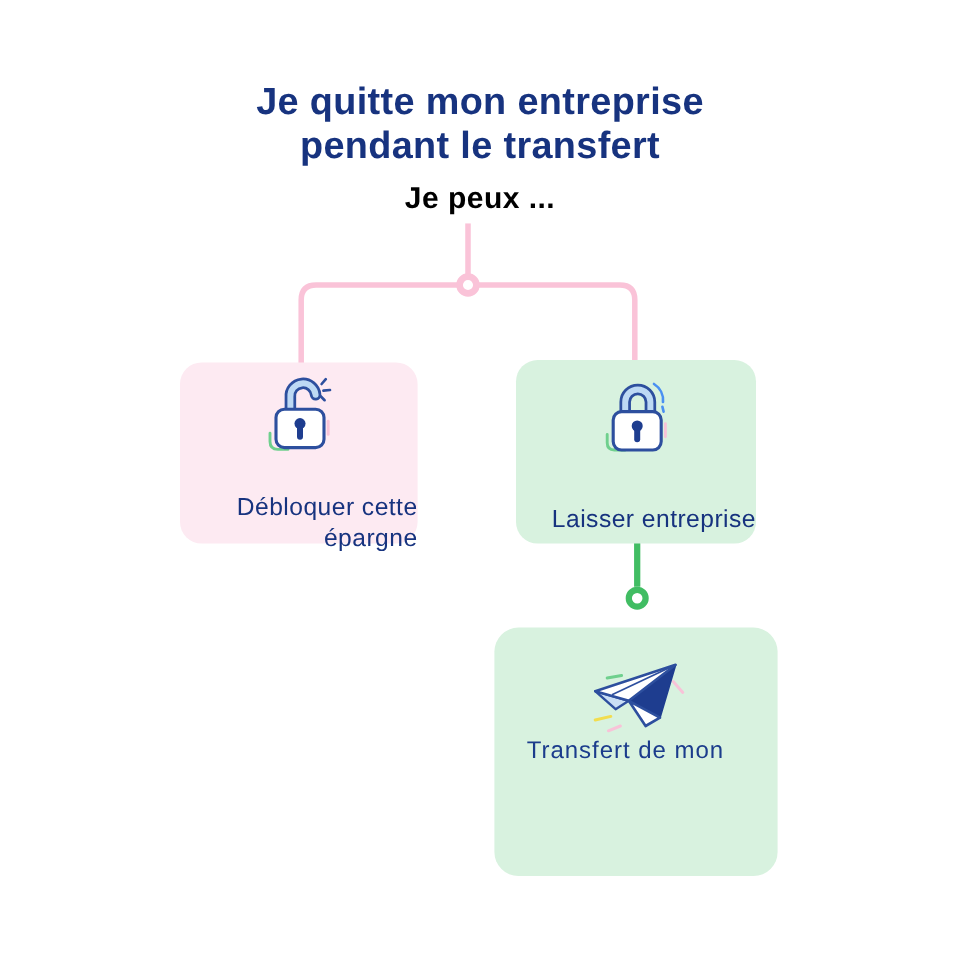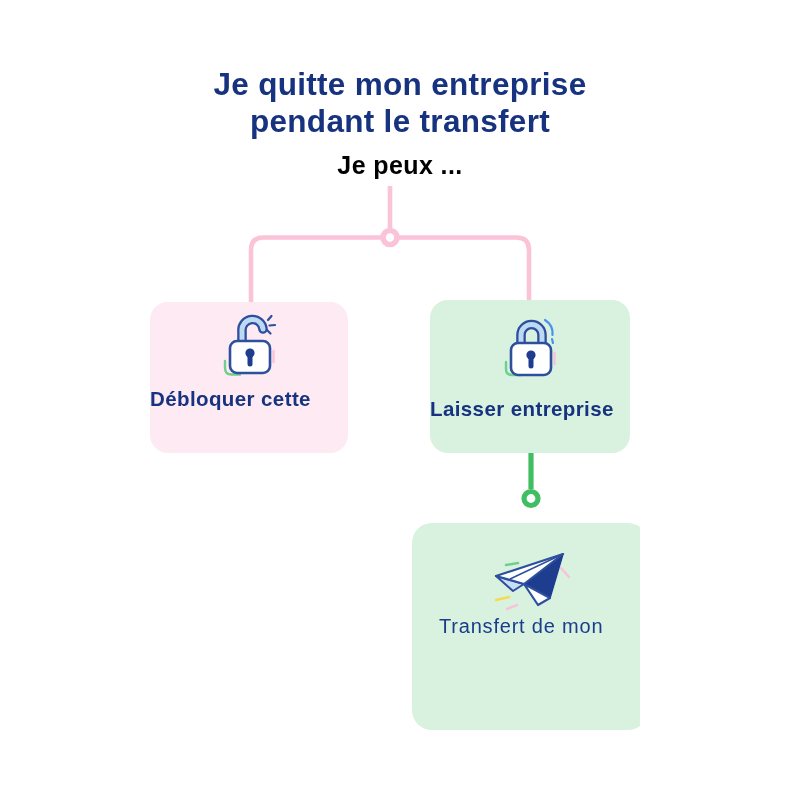--- a/index.html
+++ b/index.html
@@ -1,40 +1,40 @@
 <!DOCTYPE html>
 <html><head>
 <meta charset="utf-8">
 <style>
   html,body { margin:0; padding:0; background:#ffffff; }
   .canvas {
     position:relative; width:640px; height:800px; background:#ffffff;
-    font-family:"Liberation Sans","DejaVu Sans",sans-serif; overflow:hidden;
+    font-family:"Liberation Sans","DejaVu Sans",sans-serif; overflow:hidden;padding-left:39px;
   }
   
   .header { position:absolute; top:66px; left:0; width:800px; text-align:center; }
   .title-line { font-size:31.5px; font-weight:800; color:#17337f; line-height:37px; letter-spacing:0.3px; }
   .subtitle { margin-top:11px; font-size:25px; font-weight:800; color:#000000; letter-spacing:0.4px; }
 
   
   .pink-connector { position:absolute; left:245px; top:186px; }
   .green-connector { position:absolute; left:519px; top:452px; }
 
   
   .card { position:absolute; border-radius:18px; }
   .card-unlock   { left:150px; top:302px; width:198px; height:151px; background:#fdeaf2; }
   .card-keep     { left:430px; top:300px; width:200px; height:153px; background:#d8f2df; }
   .card-transfer { left:412px; top:523px; width:236px; height:207px; background:#d8f2df; border-radius:20px; }
 
   .card-icon { position:absolute; left:50%; transform:translateX(-50%); }
   .card-unlock .card-icon { top:6px; }
   .card-keep   .card-icon { top:6px; }
 
-  .card-label { position:absolute; left:0; width:100%; text-align:left;
-                font-weight:700; font-size:20.5px; color:#17337f; line-height:26px; letter-spacing:0.4px; }
+  .card-label { position:absolute; left:0; width:100%; text-align:right;
+                font-weight:400; font-size:20.5px; color:#17337f; line-height:26px; letter-spacing:0.4px;margin-top:24px; }
   .card-unlock .card-label { top:84px; }
   .card-keep   .card-label { top:96px; }
 
   .plane-icon { position:absolute; left:74px; top:27px; }
 
   .transfer-text { position:absolute; left:27px; top:89px;
                    font-size:20px; font-weight:400; color:#1b3c8c;
                    line-height:28.5px; letter-spacing:0.8px; }
   .brand-row { display:flex; align-items:center; gap:11px; }
   .epsor-logo { display:inline-flex; align-items:center; color:#17337f;
@@ -75,20 +75,21 @@
 
       <rect x="17" y="33" width="40" height="32" rx="7" fill="#ffffff" stroke="#2d4f9e" stroke-width="2.6"></rect>
 
       <path d="M60.5 43 V54" fill="none" stroke="#f8c3d8" stroke-width="2.4" stroke-linecap="round"></path>
 
       <circle cx="37" cy="45" r="4.6" fill="#1e3d8f"></circle>
       <path d="M37 47 V56" stroke="#1e3d8f" stroke-width="5" stroke-linecap="round"></path>
     </svg>
     <div class="card-label">
       <div>Débloquer cette</div>
+      <div>épargne</div>
     </div>
   </div>
 
   <div class="card card-keep">
     <svg class="card-icon" width="72" height="72" viewBox="0 0 72 72">
 
       <path d="M12 56 V63 Q12 69 18 69 H27" fill="none" stroke="#6fd08d" stroke-width="2.4" stroke-linecap="round"></path>
 
       <path d="M51 14 A16 16 0 0 1 58.5 29" fill="none" stroke="#4a90f2" stroke-width="2.2" stroke-linecap="round"></path>
       <path d="M58 33 L59 37" fill="none" stroke="#4a90f2" stroke-width="2.2" stroke-linecap="round"></path>

